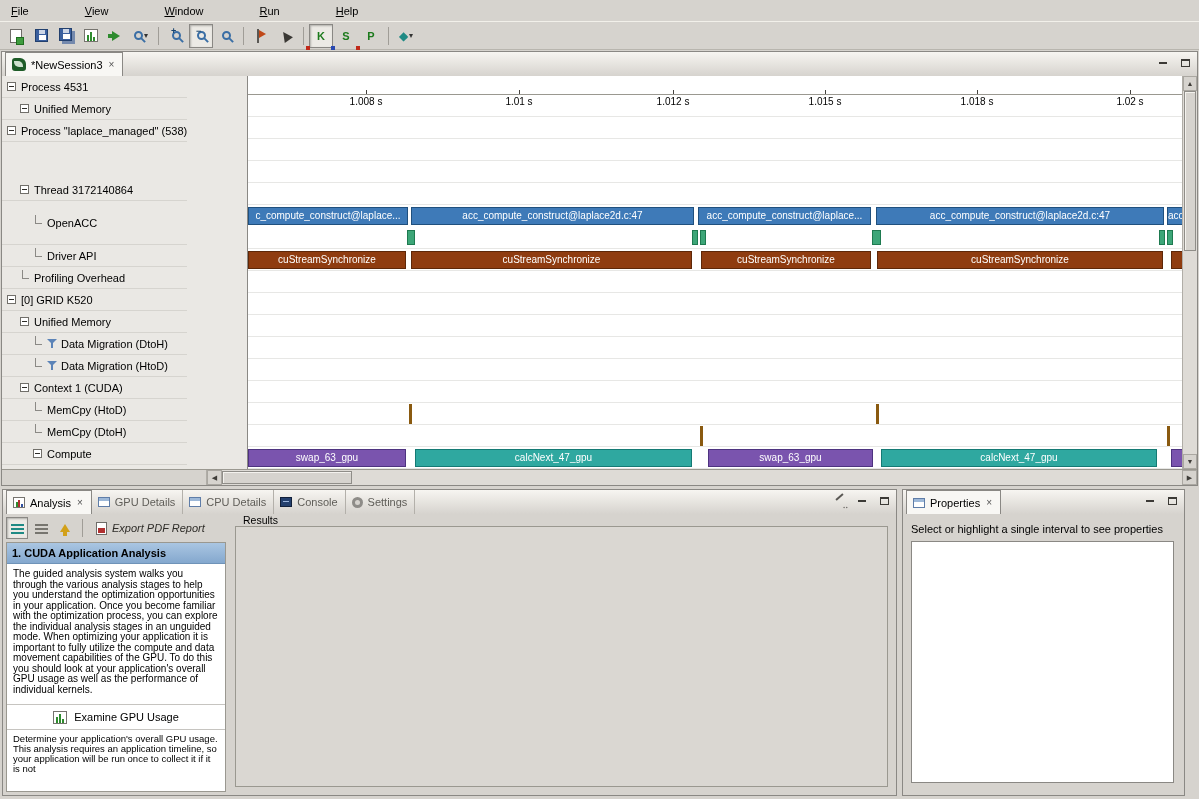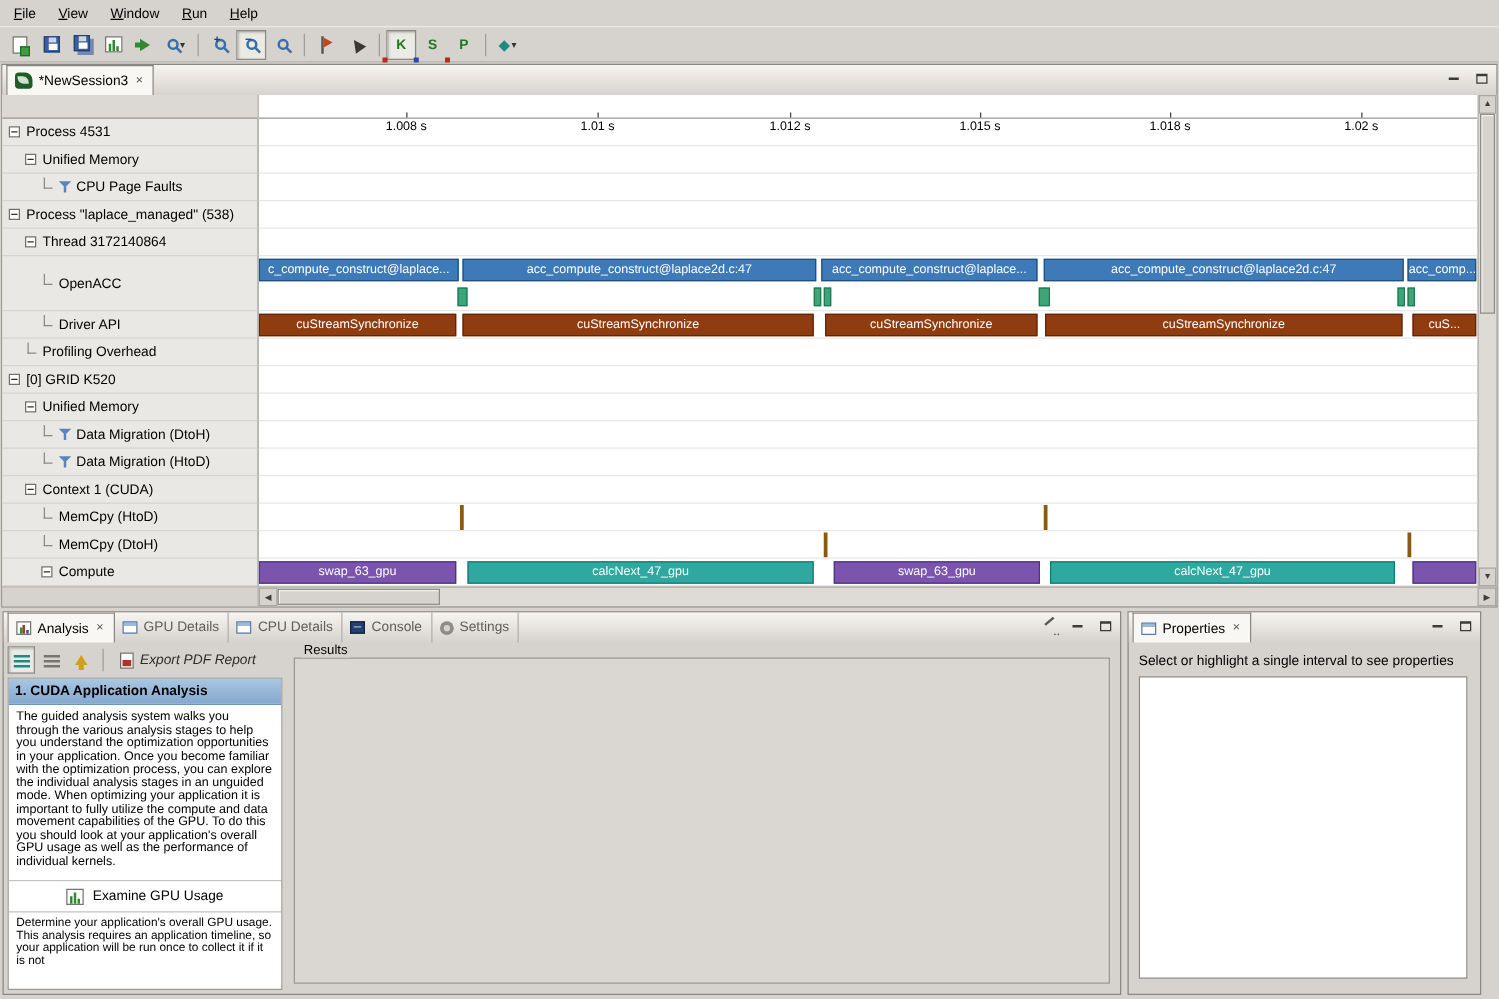--- a/index.html
+++ b/index.html
@@ -4,21 +4,21 @@
 <style>
   * { box-sizing: border-box; }
   html,body { margin:0; padding:0; }
   body {
     width:1199px; height:799px; overflow:hidden;
     background:#d6d3ce; color:#000;
     font-family:"Liberation Sans", sans-serif; font-size:11px;
   }
   
   .menubar { height:22px; display:flex; align-items:center; padding-left:2px;
-    border-bottom:1px solid #f2f0ea; background:#d6d3ce; }
+    border-bottom:1px solid #f2f0ea; background:#d6d3ce;gap:38px; }
   .menu-item { display:inline-block; padding:3px 9px; cursor:default; }
   .menu-item::first-letter { text-decoration:underline; }
   
   .toolbar { height:28px; display:flex; align-items:center; gap:1px; padding:1px 4px;
     border-bottom:1px solid #b8b5ae; background:#d6d3ce; }
   .tbtn { width:24px; height:24px; display:flex; align-items:center; justify-content:center;
     position:relative; border:1px solid transparent; }
   .tbtn.pressed { border:1px solid #8a8884; background:#eceae5; box-shadow: inset 1px 1px 2px rgba(0,0,0,.25); }
   .tsep { width:1px; height:18px; background:#a09d97; margin:0 4px; }
   .dropcaret { font-size:8px; color:#333; margin-left:1px; }
@@ -59,21 +59,21 @@
   .tab-close { font-size:10px; color:#555; padding:0 1px; line-height:10px; }
   .win-btns { position:absolute; right:4px; top:4px; display:flex; gap:6px; }
   .winbtn { width:16px; height:14px; display:flex; align-items:center; justify-content:center; }
   .glyph-min { display:block; width:8px; height:2px; background:#3c3a36; }
   .glyph-max { display:block; width:9px; height:8px; border:1px solid #3c3a36; border-top-width:2px; }
   .nvvp-logo { width:14px; height:13px; background:#1e5c28; border-radius:3px 6px 3px 3px; position:relative; }
   .nvvp-logo::after { content:''; position:absolute; left:2px; top:3px; width:9px; height:6px;
     background:#cfe2cf; border-radius:0 5px 0 5px; }
   
   .tl-body { display:flex; height:393px; background:#fff; }
-  .tree-col { width:205px; background:#eae8e4; border-right:1px solid #8a8884; flex:none; display:flex; flex-direction:column; }
+  .tree-col { width:246px; background:#eae8e4; border-right:1px solid #8a8884; flex:none; display:flex; flex-direction:row; }
   .tree-corner { height:19px; background:#dcd9d4; border-bottom:1px solid #9a9890; }
   .tree-row { display:flex; align-items:center; padding-left:5px; border-bottom:1px solid #d6d4cf; overflow:hidden; }
   .tree-label { white-space:nowrap; }
   .indent { flex:none; display:inline-block; height:1px; }
   .expander { flex:none; width:9px; height:9px; border:1px solid #716f6a; background:#fff; margin-right:5px; }
   .expander::after { content:''; display:block; width:5px; height:1px; background:#2e2c28; margin:3px auto 0; }
   .elbow { flex:none; width:7px; height:9px; border-left:1px solid #8b8985; border-bottom:1px solid #8b8985;
     margin:-7px 5px 0 2px; }
   .funnel { flex:none; position:relative; width:10px; height:10px; margin-right:4px; }
   .funnel::before { content:''; position:absolute; left:0; top:0; width:0; height:0;
@@ -243,31 +243,25 @@
             <span class="indent" style="width: 0px;"></span>
             <span class="expander"></span>
             <span class="tree-label">Process 4531</span>
           </div>
           <div class="tree-row" style="height: 22px;">
             <span class="indent" style="width: 13px;"></span>
             <span class="expander"></span>
             <span class="tree-label">Unified Memory</span>
           </div>
           <div class="tree-row" style="height: 22px;">
-            <span class="indent" style="width: 26px;"></span>
-            <span class="elbow"></span>
-            <span class="funnel"></span>
-            <span class="tree-label">CPU Page Faults</span>
-          </div>
-          <div class="tree-row" style="height: 22px;">
             <span class="indent" style="width: 0px;"></span>
             <span class="expander"></span>
             <span class="tree-label">Process "laplace_managed" (538)</span>
           </div>
-          <div class="tree-row" style="height: 22px;">
+          <div class="tree-row" style="height: 22px; margin-top: 37px;">
             <span class="indent" style="width: 13px;"></span>
             <span class="expander"></span>
             <span class="tree-label">Thread 3172140864</span>
           </div>
           <div class="tree-row" style="height: 44px;">
             <span class="indent" style="width: 26px;"></span>
             <span class="elbow"></span>
             <span class="tree-label">OpenACC</span>
           </div>
           <div class="tree-row" style="height: 22px;">

